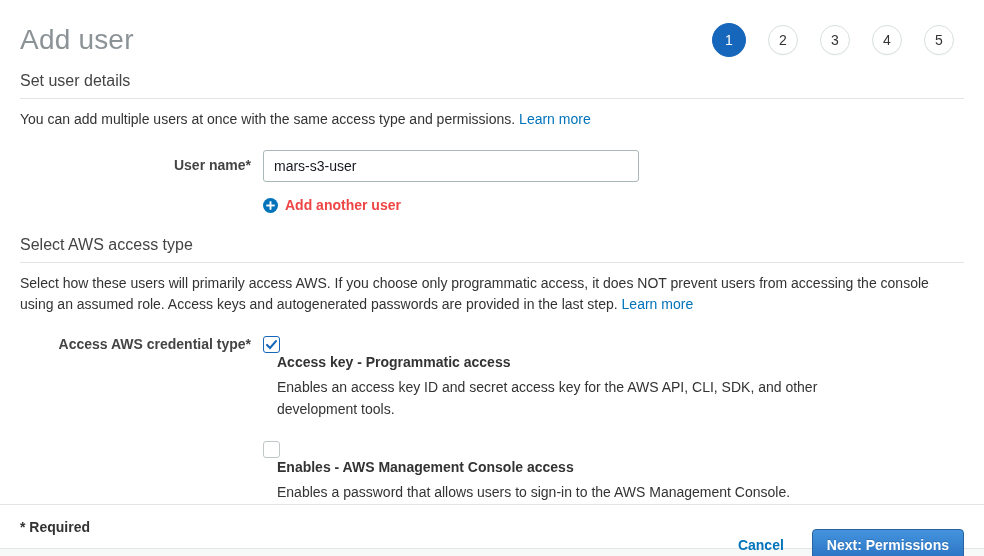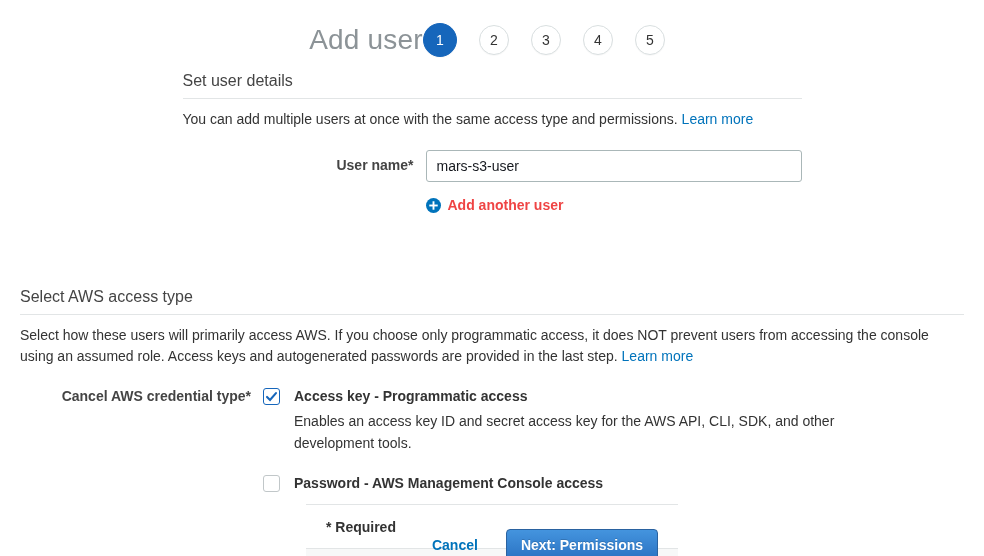--- a/index.html
+++ b/index.html
@@ -10,21 +10,20 @@
     font-size: 14px;
   }
   .page {
     width: 984px;
     height: 556px;
     margin: 0 auto;
     background: #fff;
     display: flex;
     flex-direction: column;
     overflow: hidden;
-    align-items: center;
   }
   .content { padding: 0 20px; }
 
   
   .header-row {
     display: flex;
     justify-content: space-between;
     align-items: center;
     padding: 18px 20px 10px 20px;
     height: 72px;
@@ -94,22 +93,22 @@
     gap: 7px;
     margin-top: 15px;
     font-weight: 700;
     color: #ef4444;
     cursor: pointer;
     text-decoration: none;
   }
   .plus-icon { width: 15px; height: 15px; display: block; }
 
   
-  .sec2 { margin-top: 72px; }
-  .option { display: flex; align-items: flex-start; }
+  .sec2 { margin-top: 20px; }
+  .option { display: flex; align-items: flex-start; flex-direction: column; }
   .option + .option { margin-top: 20px; }
   .checkbox {
     width: 17px; height: 17px;
     border: 1px solid #c1c7c9;
     border-radius: 3px;
     background: #fff;
     margin-top: 1px;
     flex: 0 0 17px;
     cursor: pointer;
     display: flex; align-items: center; justify-content: center;
@@ -187,39 +186,40 @@
         </a>
       </div>
     </div>
   </div>
 
   <div class="content sec2">
     <h2 class="section-heading">Select AWS access type</h2>
     <p class="section-desc"><span>Select how these users will primarily access AWS. If you choose only programmatic access, it does NOT prevent users from accessing the console using an assumed role. Access keys and autogenerated passwords are provided in the last step.</span> <a class="link" href="#">Learn more</a></p>
 
     <div class="form-row">
-      <div class="label-col top" style="padding-top:1px">Cancel AWS credential type*</div>
+      <div class="label-col top" style="padding-top:1px">Access AWS credential type*</div>
       <div class="field-col">
 
         <div class="option">
           <span class="checkbox checked" role="checkbox" aria-checked="true">
             <svg viewBox="0 0 16 16">
                 <path d="M2.5 8.5 L6.2 12.2 L13.5 3.8" stroke="#1666bb" stroke-width="2.6" fill="none" stroke-linecap="round"></path>
               </svg>
           </span>
           <div class="option-body">
             <div class="option-title">Access key - Programmatic access</div>
             <div class="option-desc"><span>Enables an </span><b>access key ID</b><span> and </span><b>secret access key</b><span> for the AWS API, CLI, SDK, and other development tools.</span></div>
           </div>
         </div>
 
         <div class="option">
           <span class="checkbox" role="checkbox" aria-checked="false"></span>
           <div class="option-body">
-            <div class="option-title">Password - AWS Management Console access</div>
+            <div class="option-title">Enables - AWS Management Console access</div>
+            <div class="option-desc"><span>Enables a </span><b>password</b><span> that allows users to sign-in to the AWS Management Console.</span></div>
           </div>
         </div>
 
       </div>
     </div>
   </div>
 
   <div class="footer">
     <div class="footer-divider"></div>
     <div class="footer-row">

